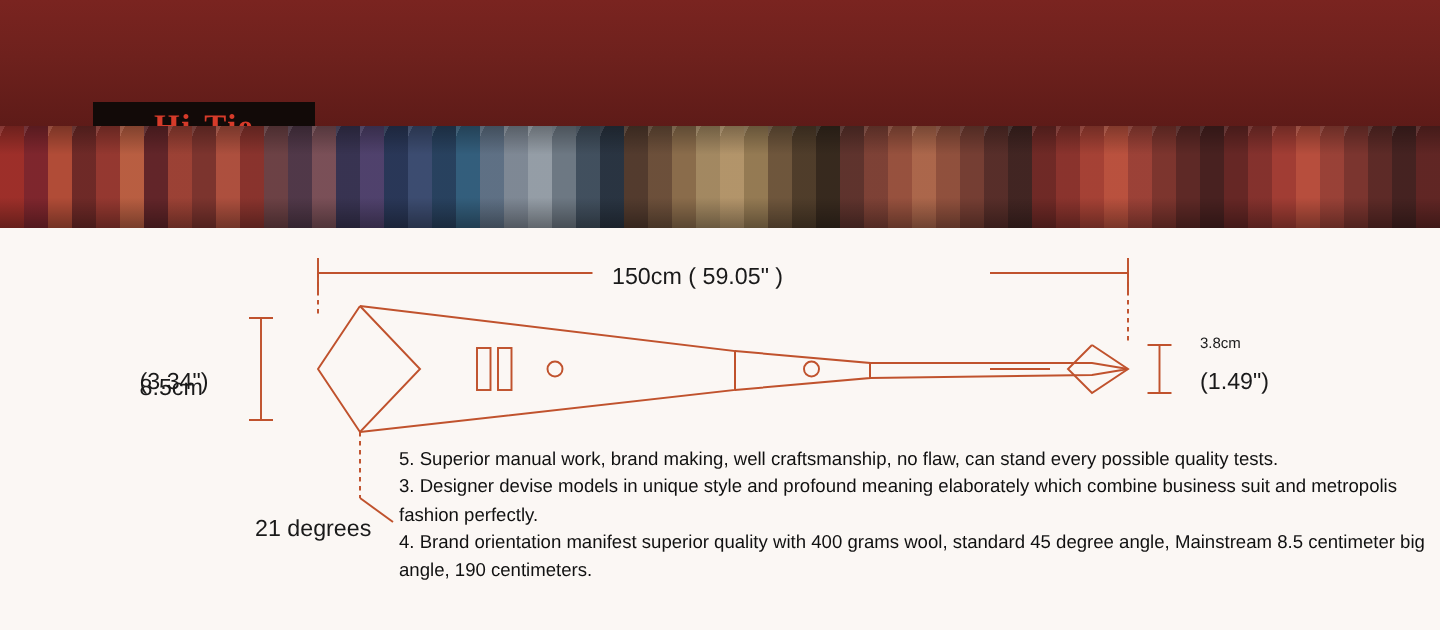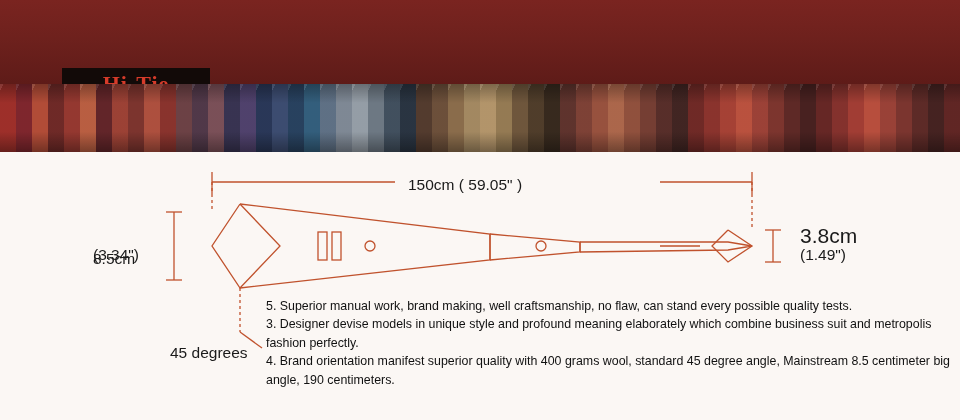--- a/index.html
+++ b/index.html
@@ -103,21 +103,21 @@
 
   .lbl {
     position: absolute;
     color: #1a1a1a;
     font-size: 15px;
     white-space: nowrap;
   }
   .lbl-top-dim { left: 408px; top: 24px; font-size: 15.5px; }
   .lbl-left-1  { left: 93px;  top: 72px; font-size: 15.5px; margin-top: 26px; }
   .lbl-left-2  { left: 93px;  top: 94px; font-size: 15.5px; }
-  .lbl-right-1 { left: 800px; top: 72px; font-size: 21px; }
+  .lbl-right-1 { left: 800px; top: 72px; font-size: 10px; }
   .lbl-right-2 { left: 800px; top: 94px; font-size: 15.5px; }
   .lbl-angle   { left: 170px; top: 192px; font-size: 15.5px; }
 
   .notes {
     position: absolute;
     left: 266px; top: 145px;
     width: 686px;
     font-size: 12.4px;
     line-height: 18.4px;
     color: #111111;
@@ -241,21 +241,21 @@
         <line x1="240" y1="136" x2="240" y2="180" stroke-dasharray="3,3"></line>
         <line x1="240" y1="180" x2="262" y2="196"></line>
       </g>
     </svg>
 
     <div class="lbl lbl-top-dim">150cm&nbsp;( 59.05" )</div>
     <div class="lbl lbl-left-1">8.5cm</div>
     <div class="lbl lbl-left-2">(3.34")</div>
     <div class="lbl lbl-right-1">3.8cm</div>
     <div class="lbl lbl-right-2">(1.49")</div>
-    <div class="lbl lbl-angle">45 degrees</div>
+    <div class="lbl lbl-angle">21 degrees</div>
 
     <div class="notes" id="notes-list">
         <div>5. Superior manual work, brand making, well craftsmanship, no flaw, can stand every possible quality tests.</div>
         <div>3. Designer devise models in unique style and profound meaning elaborately which combine business suit and metropolis fashion perfectly.</div>
         <div>4. Brand orientation manifest superior quality with 400 grams wool, standard 45 degree angle, Mainstream 8.5 centimeter big angle, 190 centimeters.</div>
       </div>
   </div>
 
 </div>
 

